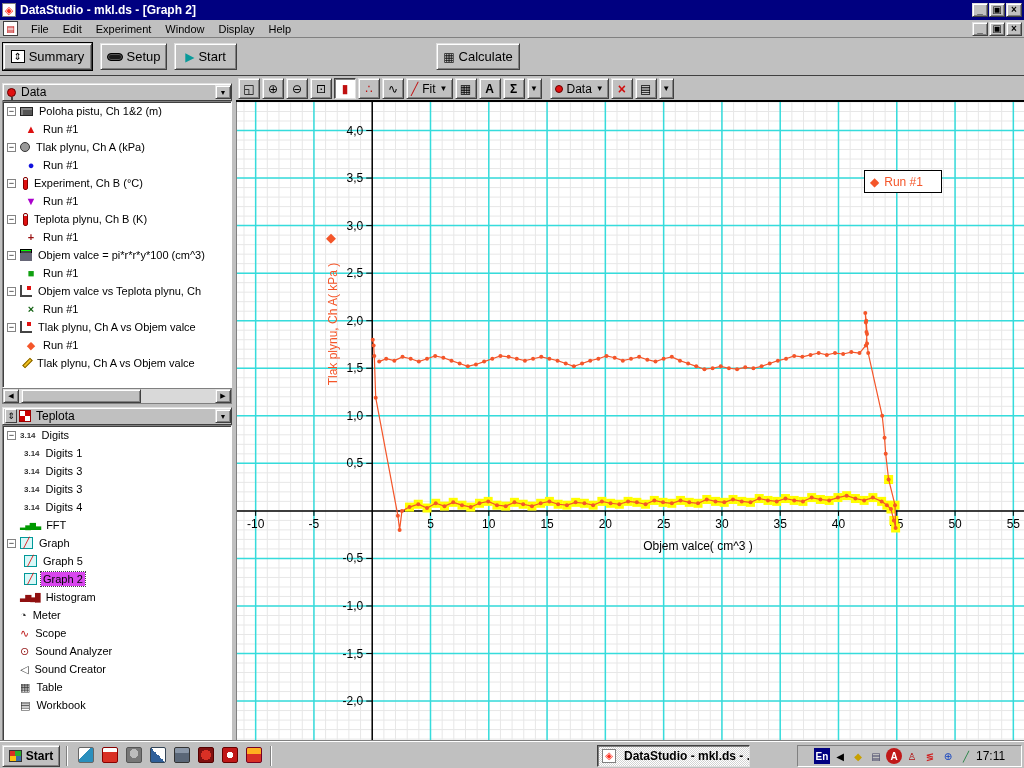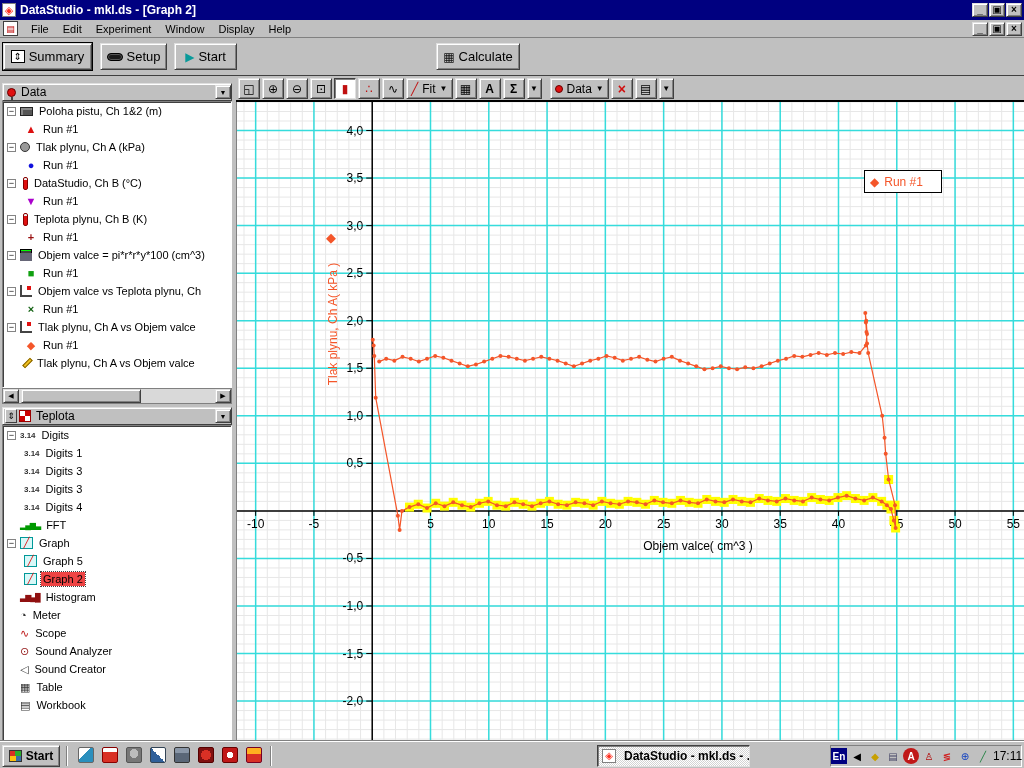--- a/index.html
+++ b/index.html
@@ -56,21 +56,21 @@
     border:1px solid;border-color:#fff #404040 #404040 #fff;background:#c0c0c0;}
   .tree{position:absolute;left:2px;width:230px;background:#fff;
     border:1px solid;border-color:#808080 #fff #fff #808080;box-shadow:inset 1px 1px 0 #404040;
     overflow:hidden;}
   .trow{height:18px;display:flex;align-items:center;white-space:nowrap;position:relative;}
   .ind1{width:14px;flex:none;border-left:1px dotted #999;margin-left:7px;}
   .ind0{width:4px;flex:none;}
   .expand{width:9px;height:9px;flex:none;border:1px solid #848484;background:#fff;color:#000;
     font-size:9px;line-height:6px;text-align:center;margin-right:4px;}
   .lbl{padding:1px 2px;}
-  .sel{background:#ef4444;outline:1px dotted #404040;}
+  .sel{background:#d946ef;outline:1px dotted #404040;}
   .marker{width:14px;text-align:center;margin-right:3px;font-size:11px;font-weight:bold;flex:none;}
   
   .ic{flex:none;margin-right:4px;display:inline-block;}
   .ic-motion{width:13px;height:9px;background:#555;border:1px solid #222;
     box-shadow:inset 2px 2px 0 #888;}
   .ic-press{width:10px;height:10px;border-radius:50%;background:#999;border:1px solid #333;}
   .ic-thermo{width:5px;height:13px;background:linear-gradient(#eee 20%,#e01010 20%);
     border:1px solid #800;border-radius:2px;margin-left:3px;}
   .ic-calcgrid{width:12px;height:12px;background:#404040;
     box-shadow:inset 0 -8px 0 #667,inset 0 0 0 1px #000;
@@ -129,22 +129,22 @@
   .taskbtn{position:absolute;top:3px;width:153px;height:22px;justify-content:flex-start;
     padding:0 4px;font-size:12px;overflow:hidden;white-space:nowrap;}
   .taskbtn .ticon{flex:none;width:14px;height:14px;margin-right:4px;}
   .t-paint{background:linear-gradient(135deg,#fff 55%,#d0d0d0 55%);border:1px solid #555;
     box-shadow:inset -2px 2px 0 #c03;}
   .t-folder{background:linear-gradient(180deg,#ffd34d 60%,#e0a81c 60%);border:1px solid #8a6d00;}
   .t-ds{background:#fff;border:1px solid #808080;color:#ff3020;font-size:10px;line-height:12px;text-align:center;}
   .taskbtn.active{border-color:#404040 #dfdfdf #dfdfdf #404040;
     box-shadow:inset 1px 1px 0 #808080;
     background:conic-gradient(#fff 25%,#d4d4d4 0 50%,#fff 0 75%,#d4d4d4 0);background-size:2px 2px;}
-  #tray{position:absolute;right:2px;top:3px;width:192px;height:22px;
-    border:1px solid;border-color:#808080 #fff #fff #808080;display:flex;align-items:center;padding:0 0;gap:2px;}
+  #tray{position:absolute;right:2px;top:3px;width:225px;height:22px;
+    border:1px solid;border-color:#808080 #fff #fff #808080;display:flex;align-items:center;padding:0 16px;gap:2px;}
   .tray-ic{width:16px;height:16px;font-size:10px;display:flex;align-items:center;justify-content:center;flex:none;}
   .tr-en{background:#000080;color:#fff;font-size:10px;font-weight:bold;}
   #tray-clock{margin-left:auto;font-size:12px;}
 </style>
 </head>
 <body>
 
 <div id="titlebar" class="abs">
   <span id="app-icon">◈</span>
   <span>DataStudio - mkl.ds - [Graph 2]</span>
@@ -223,21 +223,21 @@
       </div>
       <div class="trow">
         <span class="ind1"></span>
           <span class="marker" style="color:#1010dd;">●</span>
         <span class="lbl">Run #1</span>
       </div>
       <div class="trow">
         <span class="ind0"></span>
           <span class="expand">−</span>
         <span class="ic ic-thermo"></span>
-        <span class="lbl">DataStudio, Ch B (°C)</span>
+        <span class="lbl">Experiment, Ch B (°C)</span>
       </div>
       <div class="trow">
         <span class="ind1"></span>
           <span class="marker" style="color:#aa00cc;">▼</span>
         <span class="lbl">Run #1</span>
       </div>
       <div class="trow">
         <span class="ind0"></span>
           <span class="expand">−</span>
         <span class="ic ic-thermo"></span>

